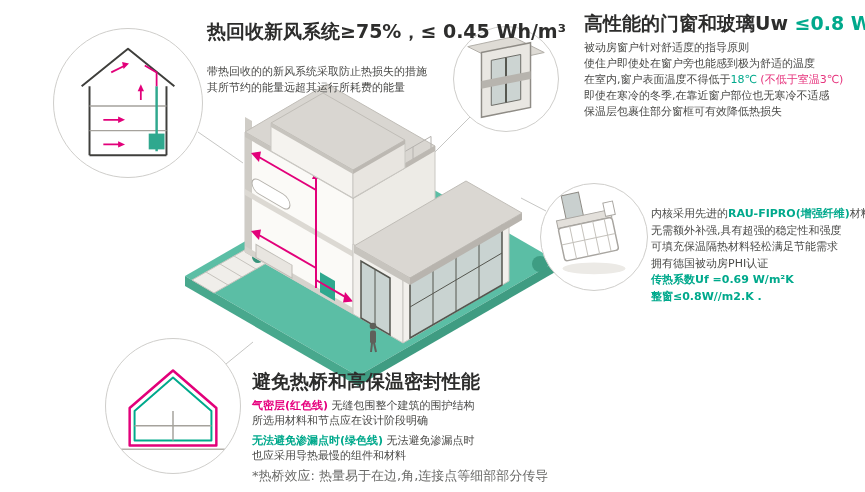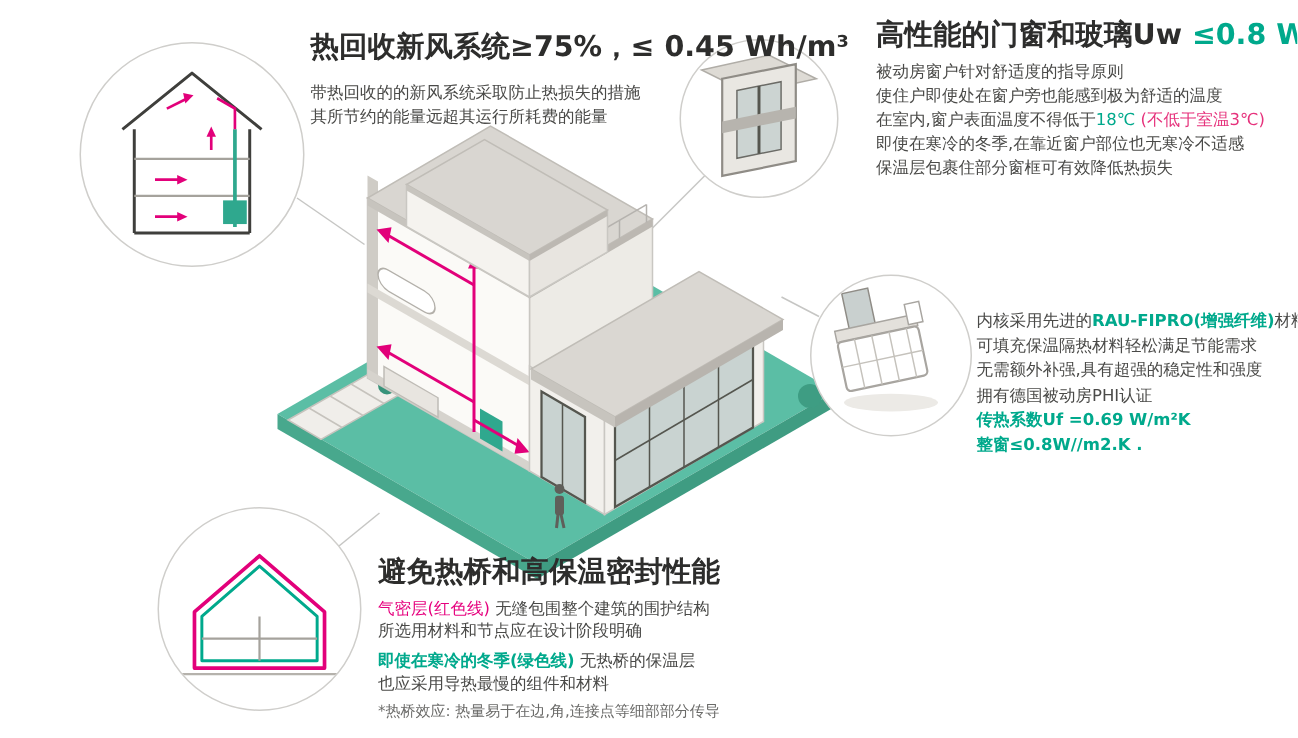--- a/index.html
+++ b/index.html
@@ -15,27 +15,27 @@
   .c4{left:105px;top:338px;width:136px;height:136px}
   .block{position:absolute;z-index:3}
   .b-vent{left:207px;top:20px;width:270px}
   .b-win{left:584px;top:12px;width:278px}
   .b-prof{left:651px;top:206px;width:212px}
   .b-therm{left:252px;top:370px;width:345px}
   .title{font-size:19px;font-weight:bold;color:#2d2d2c;line-height:1.25;white-space:nowrap}
   .t{font-size:11px;color:#4a4a48;line-height:1.45;white-space:nowrap}
   .b-prof .t{font-size:11px;line-height:1.5}
   .b-therm .t{line-height:1.4}
-  .mt{margin-top:10px}
+  .mt{margin-top:20px}
   .mt-s{margin-top:4px}
   .green{color:#00a98c}
   .greenb{color:#00a98c;font-weight:bold}
-  .redb{color:#e6007e;font-weight:normal}
+  .redb{color:#e6007e;font-weight:bold}
   .redt{color:#e6327c}
-  .foot{font-size:10px;color:#6a6a68;margin-top:4px;white-space:nowrap}
+  .foot{font-size:13px;color:#6a6a68;margin-top:4px;white-space:nowrap}
 </style>
 </head>
 <body>
 
 <div class="canvas">
 
   <svg class="leaders" width="865" height="492">
     <g stroke="#c6c6c4" stroke-width="1">
       <line x1="198" y1="132" x2="243" y2="163"></line>
       <line x1="470" y1="117" x2="427" y2="160"></line>
@@ -225,29 +225,29 @@
     <div class="title"><span>高性能的门窗和玻璃Uw </span><span class="green">≤0.8 W/m².K</span></div>
     <div class="t mt-s">被动房窗户针对舒适度的指导原则</div>
     <div class="t">使住户即使处在窗户旁也能感到极为舒适的温度</div>
     <div class="t"><span>在室内,窗户表面温度不得低于</span><span class="green">18℃</span><span class="redt"> (不低于室温3℃)</span></div>
     <div class="t">即使在寒冷的冬季,在靠近窗户部位也无寒冷不适感</div>
     <div class="t">保温层包裹住部分窗框可有效降低热损失</div>
   </div>
 
   <div class="block b-prof">
     <div class="t"><span>内核采用先进的</span><span class="greenb">RAU-FIPRO(增强纤维)</span><span>材料</span></div>
+    <div class="t">无需额外补强,具有超强的稳定性和强度</div>
     <div class="t">可填充保温隔热材料轻松满足节能需求</div>
-    <div class="t">无需额外补强,具有超强的稳定性和强度</div>
     <div class="t">拥有德国被动房PHI认证</div>
     <div class="t greenb">传热系数Uf =0.69 W/m²K</div>
     <div class="t greenb">整窗≤0.8W//m2.K .</div>
   </div>
 
   <div class="block b-therm">
     <div class="title">避免热桥和高保温密封性能</div>
     <div class="t mt-s"><span class="redb">气密层(红色线)</span><span> 无缝包围整个建筑的围护结构</span></div>
     <div class="t">所选用材料和节点应在设计阶段明确</div>
-    <div class="t mt-s"><span class="greenb">即使在寒冷的冬季(绿色线)</span><span> 无热桥的保温层</span></div>
+    <div class="t mt-s"><span class="greenb">无法避免渗漏点时(绿色线)</span><span> 无法避免渗漏点时</span></div>
     <div class="t">也应采用导热最慢的组件和材料</div>
     <div class="foot">*热桥效应: 热量易于在边,角,连接点等细部部分传导</div>
   </div>
 
 </div>
 
 </body></html>

